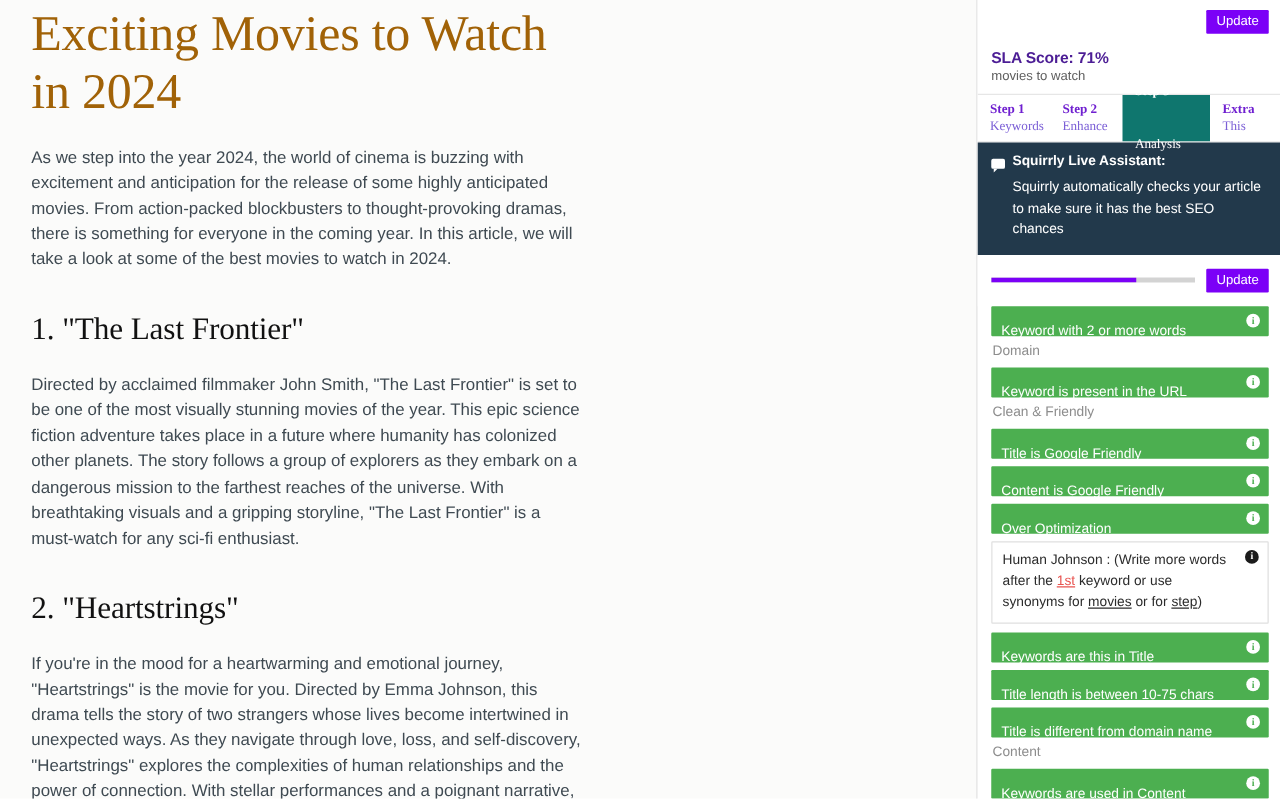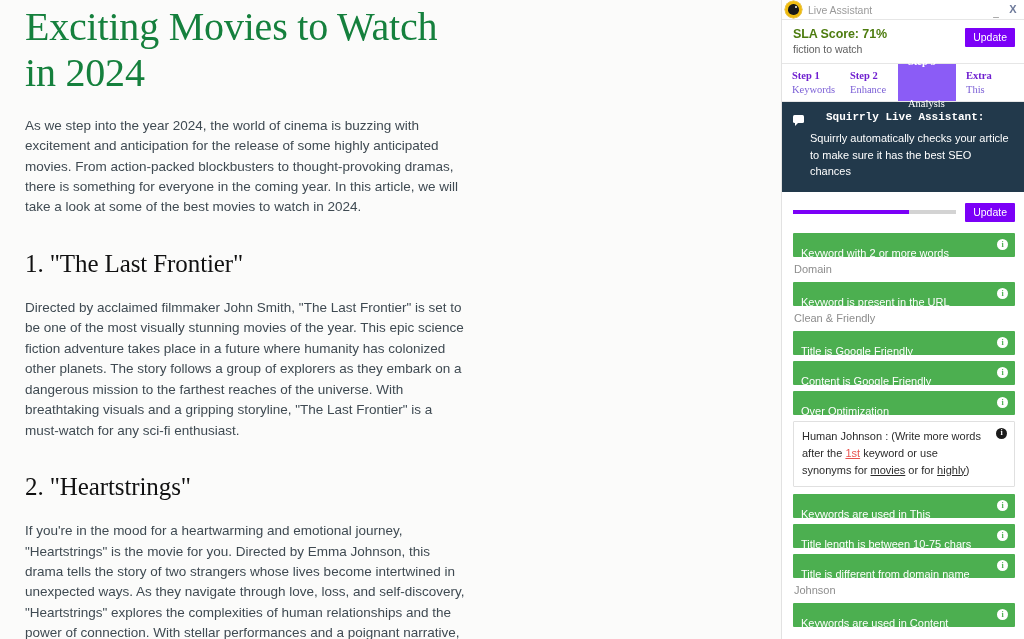--- a/index.html
+++ b/index.html
@@ -35,21 +35,21 @@
   }
   .editor-inner {
     padding: 0px 24px 0 25px;
     width: 440px;
   }
   .doc-title {
     font-family: "Liberation Serif", serif;
     font-size: 40px;
     line-height: 1.16;
     font-weight: 400;
-    color: #15803d;
+    color: #a16207;
     margin: 0;
     padding-top: 4px;
     letter-spacing: -0.2px;
   }
   .doc-h2 {
     font-family: "Liberation Serif", serif;
     font-size: 27px;
     line-height: 1.25;
     font-weight: 400;
     color: #1a1a1a;
@@ -161,22 +161,23 @@
     border-bottom: 1px solid #e6e6e6;
     display: flex;
     align-items: flex-start;
     box-sizing: border-box;
     background: #fff;
   }
   .as-score-left { flex: 1 1 auto; }
   .as-score-title {
     font-size: 12.5px;
     font-weight: 700;
-    color: #4d7c0f;
+    color: #4c1d95;
     letter-spacing: -0.1px;
+    margin-top: 32px;
   }
   .as-score-sub {
     font-size: 10.5px;
     color: #606060;
     margin-top: 2px;
   }
   .btn-update {
     background: #7b00f7;
     color: #ffffff;
     font-size: 10.5px;
@@ -204,21 +205,21 @@
     line-height: 1.3;
     box-sizing: border-box;
     display: flex;
     flex-direction: column;
     justify-content: center;
     flex: 0 0 auto;
     font-family: Liberation Serif, serif;
   }
   .step-1 { width: 58px; }
   .step-2 { width: 58px; }
-  .step-3 { width: 58px; background: #8b5cf6; gap: 28px; }
+  .step-3 { width: 70px; background: #0f766e; gap: 28px; }
   .step-4 { width: 60px; }
   .step-top {
     font-size: 10.5px;
     font-weight: 700;
     color: #6f1fd0;
   }
   .step-bot {
     font-size: 10.5px;
     color: #7b5fd6;
   }
@@ -226,24 +227,23 @@
 
   .as-promo {
     background: #22394b;
     color: #ffffff;
     padding: 9px 12px 12px 11px;
     box-sizing: border-box;
   }
   .promo-head {
     display: flex;
     align-items: flex-end;
-    gap: 22px;
+    gap: 6px;
     font-size: 11px;
     font-weight: 700;
-    font-family: Liberation Mono, monospace;
   }
   .bubble-icon {
     width: 11px;
     height: 8.5px;
     background: #ffffff;
     border-radius: 1.5px;
     position: relative;
     flex: 0 0 auto;
   }
   .bubble-icon::after {
@@ -370,31 +370,25 @@
       <p class="doc-p">As we step into the year 2024, the world of cinema is buzzing with excitement and anticipation for the release of some highly anticipated movies. From action-packed blockbusters to thought-provoking dramas, there is something for everyone in the coming year. In this article, we will take a look at some of the best movies to watch in 2024.</p>
       <h3 class="doc-h3">1. "The Last Frontier"</h3>
       <p class="doc-p">Directed by acclaimed filmmaker John Smith, "The Last Frontier" is set to be one of the most visually stunning movies of the year. This epic science fiction adventure takes place in a future where humanity has colonized other planets. The story follows a group of explorers as they embark on a dangerous mission to the farthest reaches of the universe. With breathtaking visuals and a gripping storyline, "The Last Frontier" is a must-watch for any sci-fi enthusiast.</p>
       <h3 class="doc-h3">2. "Heartstrings"</h3>
       <p class="doc-p">If you're in the mood for a heartwarming and emotional journey, "Heartstrings" is the movie for you. Directed by Emma Johnson, this drama tells the story of two strangers whose lives become intertwined in unexpected ways. As they navigate through love, loss, and self-discovery, "Heartstrings" explores the complexities of human relationships and the power of connection. With stellar performances and a poignant narrative, this movie is sure to leave a lasting impression.</p>
     </div>
   </div>
 
   <div class="assistant">
 
-    <div class="as-titlebar">
-      <div class="logo-circle"></div>
-      <div class="as-title-text">Live Assistant</div>
-      <div class="win-btn win-min">_</div>
-      <div class="win-btn win-close">X</div>
-    </div>
 
     <div class="as-score">
       <div class="as-score-left">
         <div class="as-score-title">SLA Score: 71%</div>
-        <div class="as-score-sub">fiction to watch</div>
+        <div class="as-score-sub">movies to watch</div>
       </div>
       <button class="btn-update">Update</button>
     </div>
 
     <div class="as-steps">
       <div class="step step-1">
         <div class="step-top">Step 1</div>
         <div class="step-bot">Keywords</div>
       </div>
       <div class="step step-2">
@@ -443,36 +437,36 @@
         </div>
         <div class="check-row">
           <span class="lbl">Content is Google Friendly</span>
           <span class="info-dot">i</span>
         </div>
         <div class="check-row">
           <span class="lbl">Over Optimization</span>
           <span class="info-dot">i</span>
         </div>
         <div class="warn-row">
-          <div class="warn-text"><span>Human Johnson : (Write more words after the </span><span class="kw-red">1st</span><span> keyword or use synonyms for </span><span class="kw-link">movies</span><span> or for </span><span class="kw-link">highly</span><span>)</span></div>
+          <div class="warn-text"><span>Human Johnson : (Write more words after the </span><span class="kw-red">1st</span><span> keyword or use synonyms for </span><span class="kw-link">movies</span><span> or for </span><span class="kw-link">step</span><span>)</span></div>
           <span class="info-dot dark">i</span>
         </div>
         <div class="check-row">
-          <span class="lbl">Keywords are used in This</span>
+          <span class="lbl">Keywords are this in Title</span>
           <span class="info-dot">i</span>
         </div>
         <div class="check-row">
           <span class="lbl">Title length is between 10-75 chars</span>
           <span class="info-dot">i</span>
         </div>
         <div class="check-row">
           <span class="lbl">Title is different from domain name</span>
           <span class="info-dot">i</span>
         </div>
-        <div class="group-label">Johnson</div>
+        <div class="group-label">Content</div>
         <div class="check-row">
           <span class="lbl">Keywords are used in Content</span>
           <span class="info-dot">i</span>
         </div>
       </div>
 
   </div>
 </div>
 
 </body></html>

